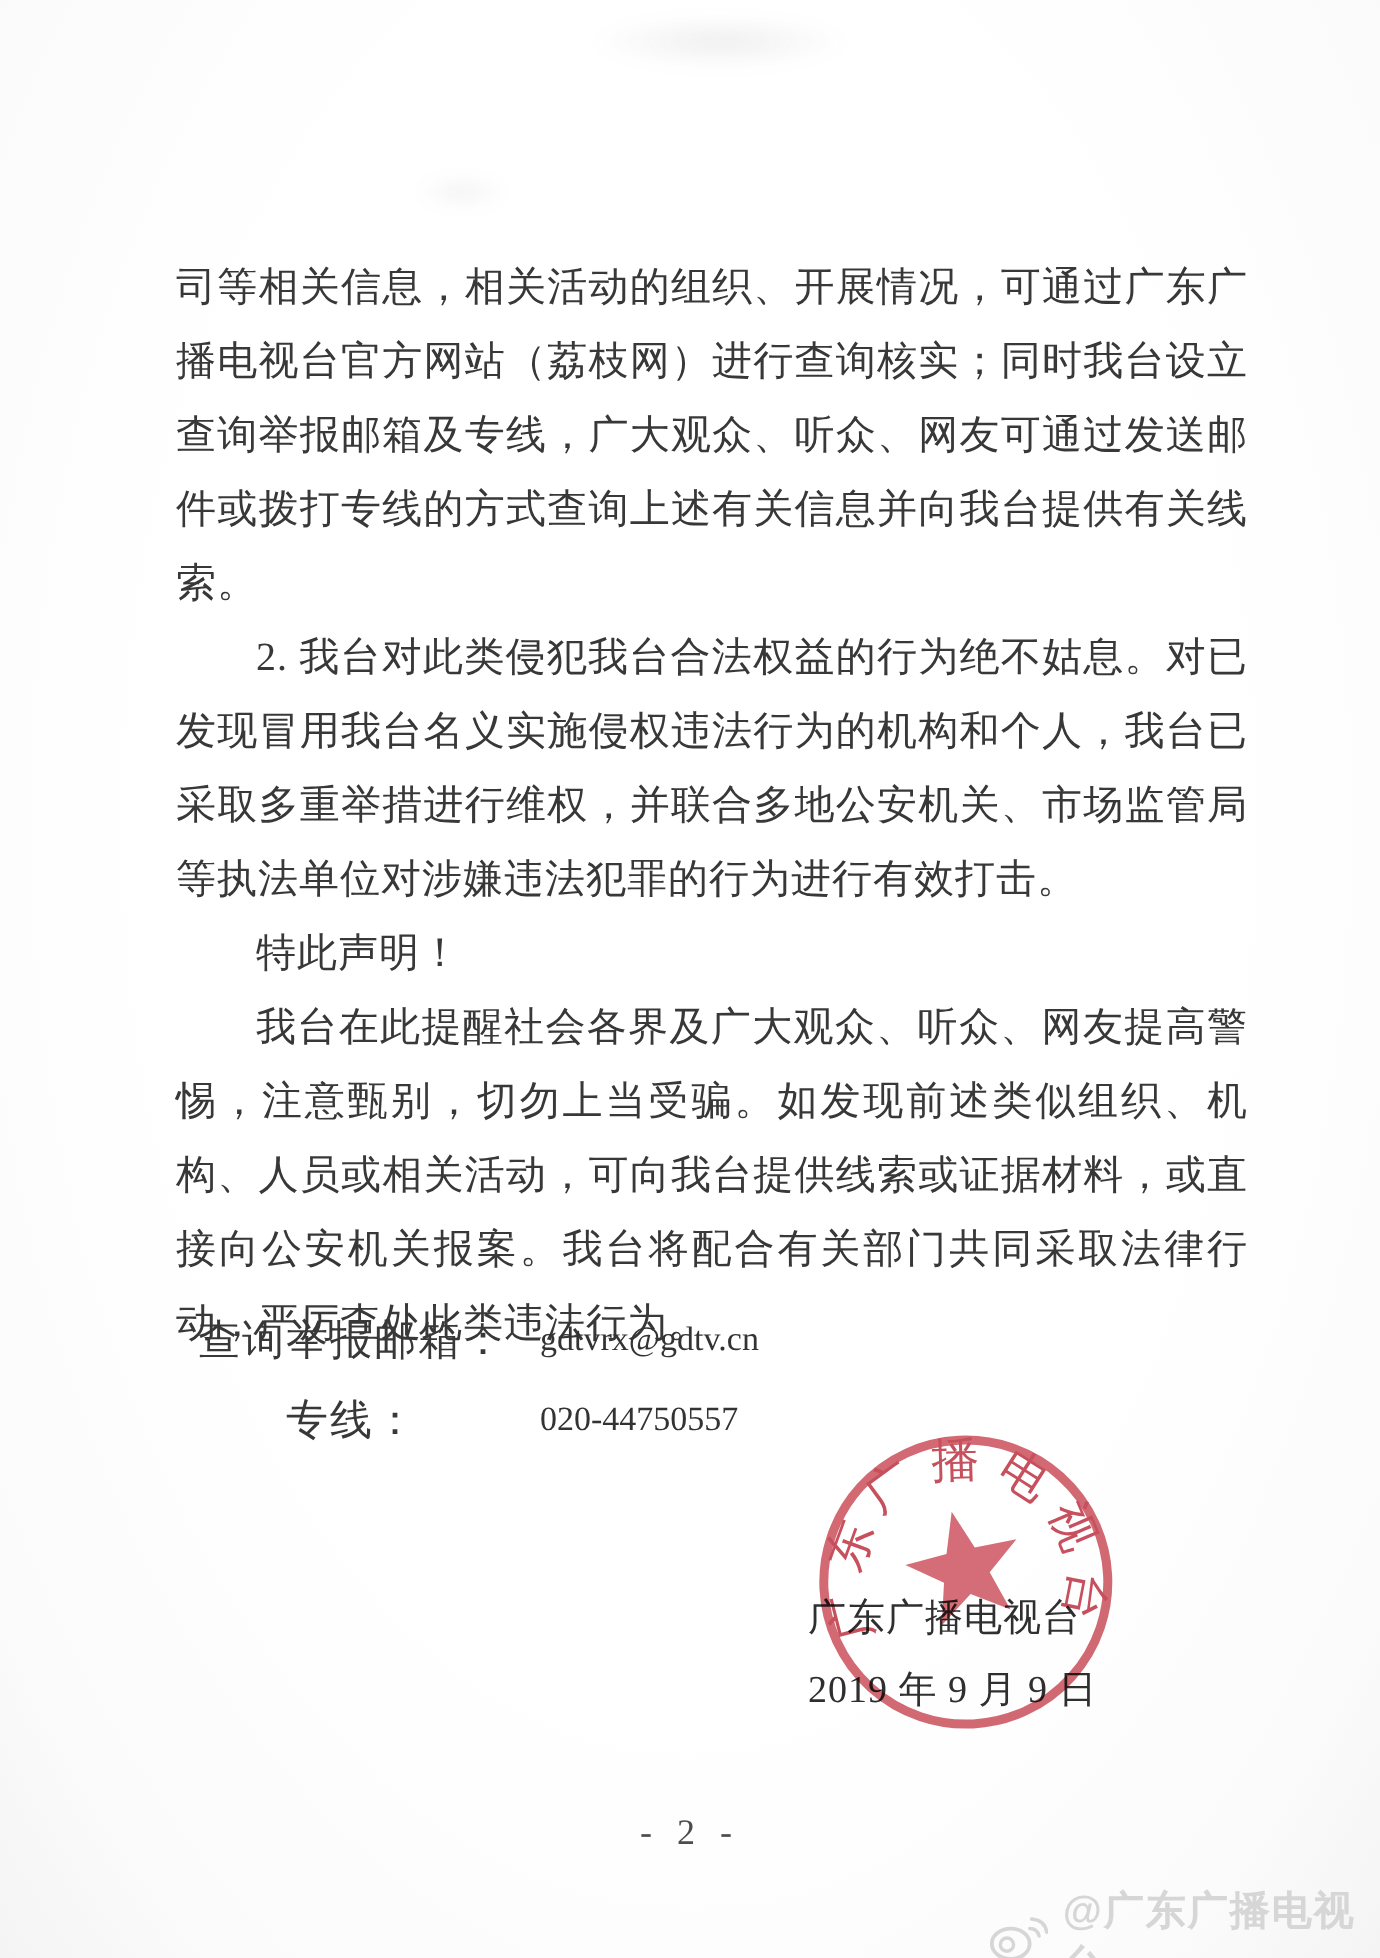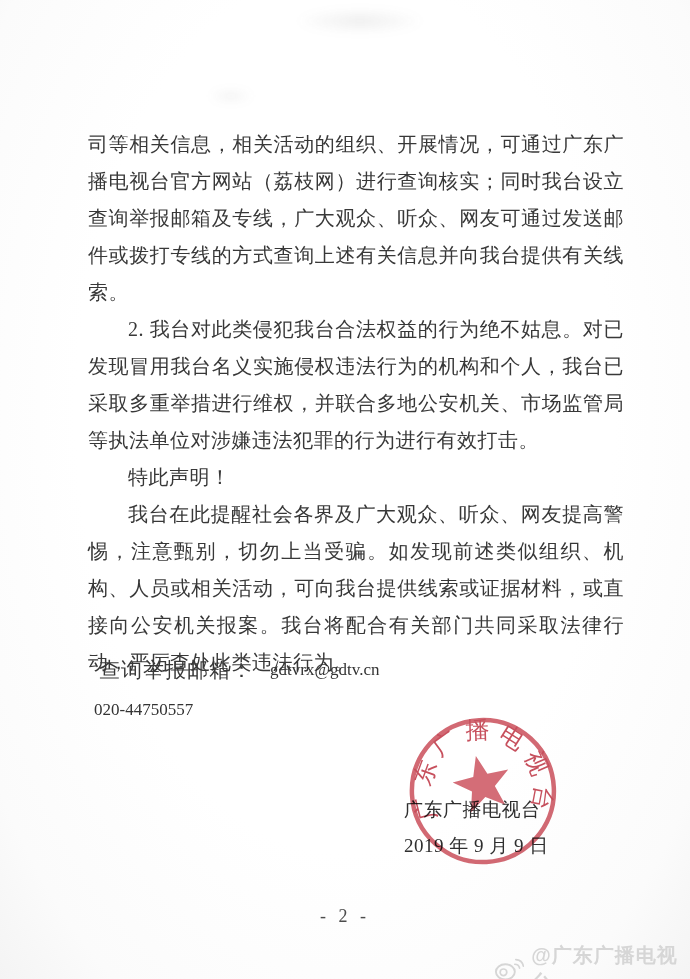--- a/index.html
+++ b/index.html
@@ -93,20 +93,21 @@
     <p class="para indent">特此声明！</p>
     <p class="para indent">我台在此提醒社会各界及广大观众、听众、网友提高警惕，注意甄别，切勿上当受骗。如发现前述类似组织、机构、人员或相关活动，可向我台提供线索或证据材料，或直接向公安机关报案。我台将配合有关部门共同采取法律行动，严厉查处此类违法行为。</p>
   </div>
 
   <div class="contact">
     <div class="contact-line">
       <span class="contact-label">查询举报邮箱：</span>
       <span class="contact-value">gdtvrx@gdtv.cn</span>
     </div>
     <div class="contact-line">
+      <span class="contact-label">专线：</span>
       <span class="contact-value">020-44750557</span>
     </div>
   </div>
 
   <div class="signature">
     <div class="sig-org">广东广播电视台</div>
     <div class="sig-date">2019 年 9 月 9 日</div>
   </div>
 
   <div class="seal">

